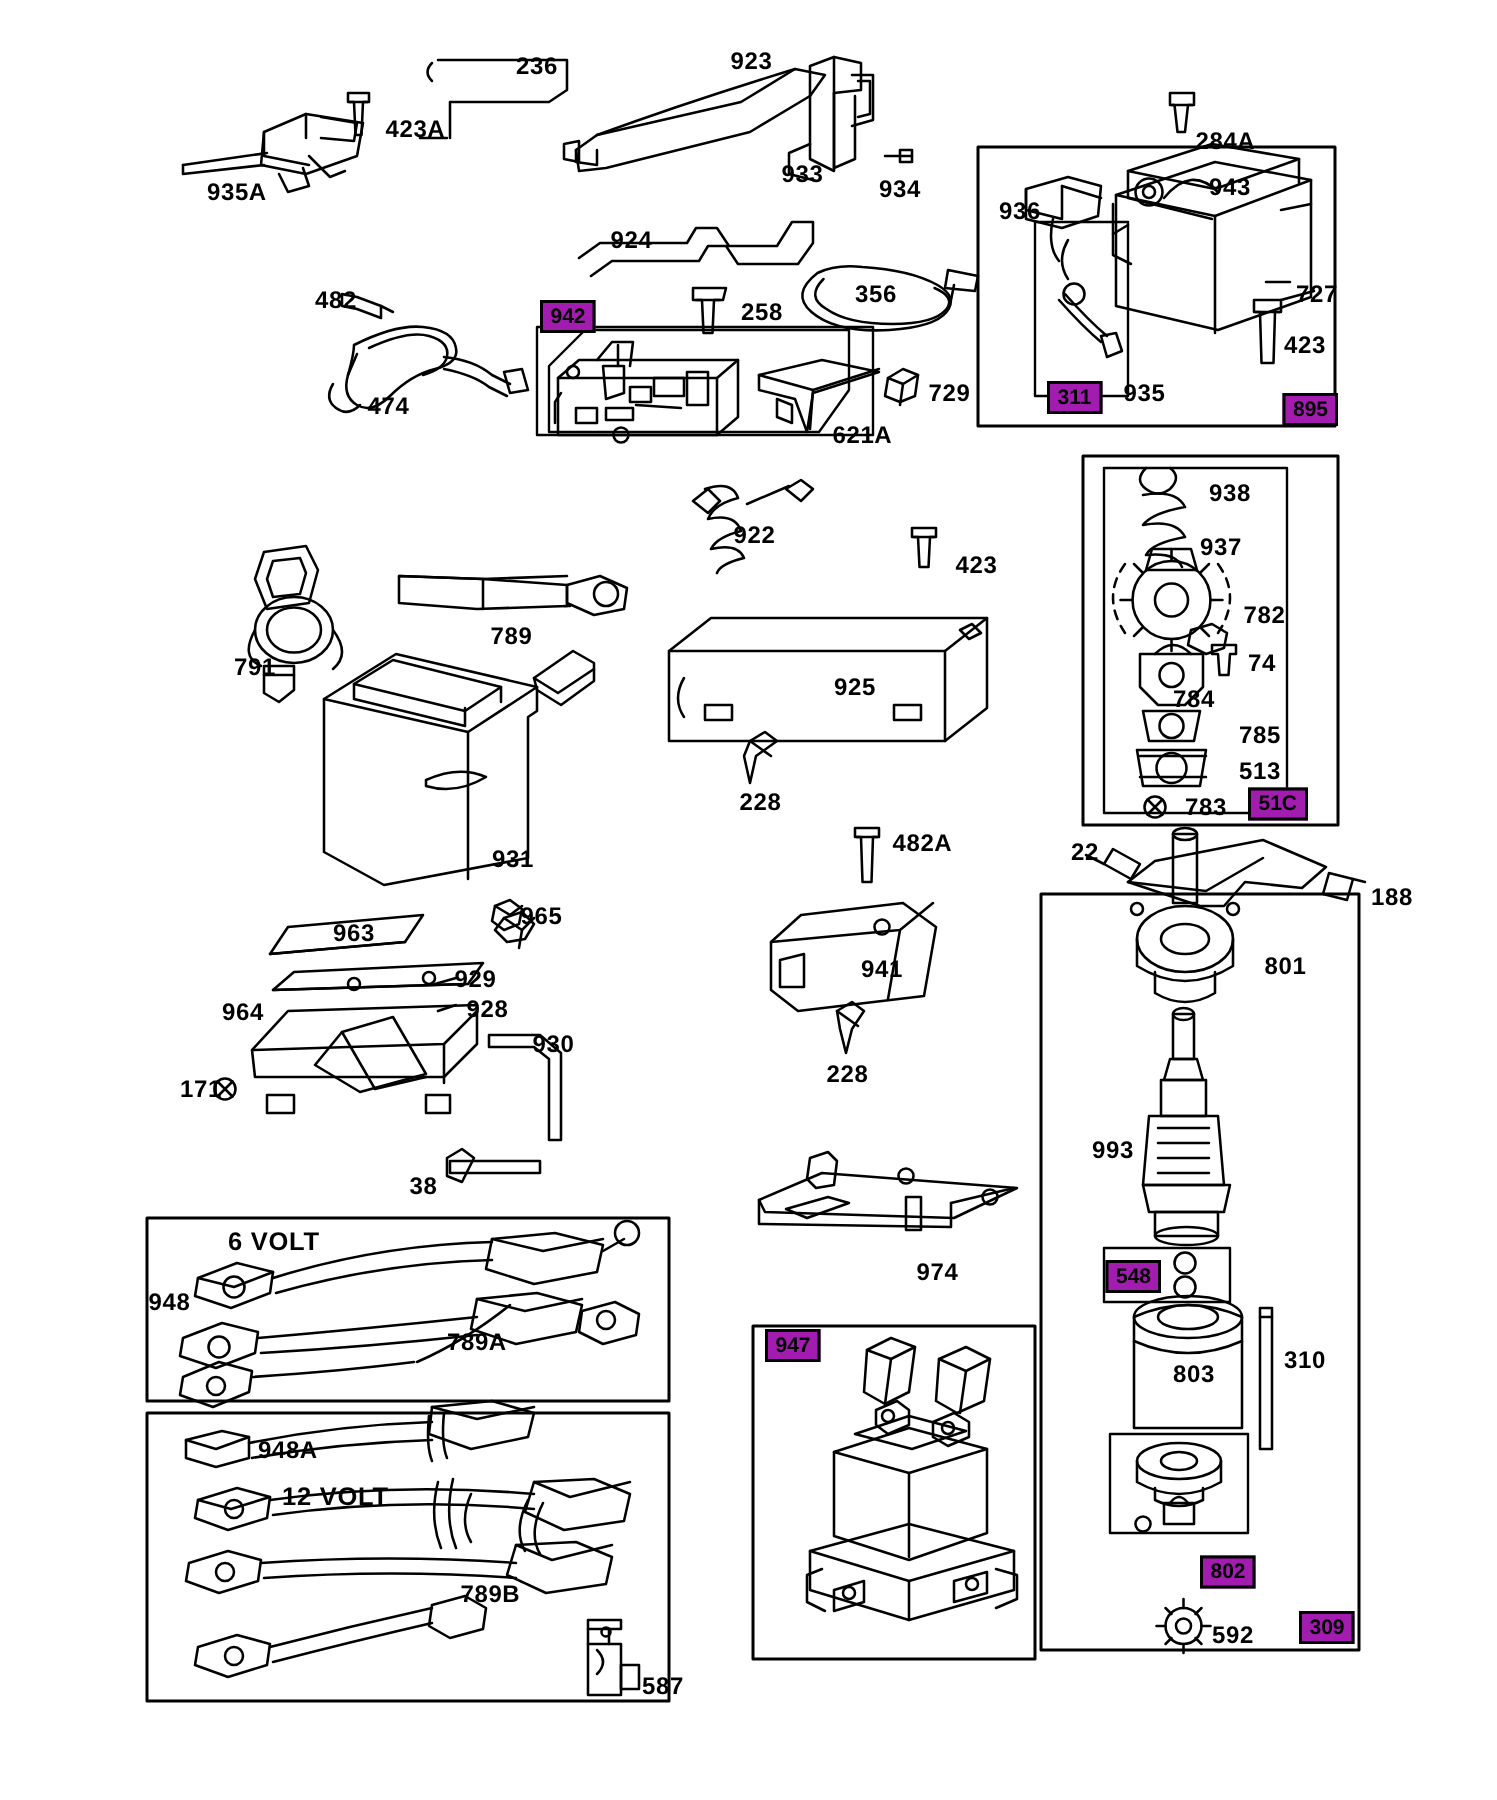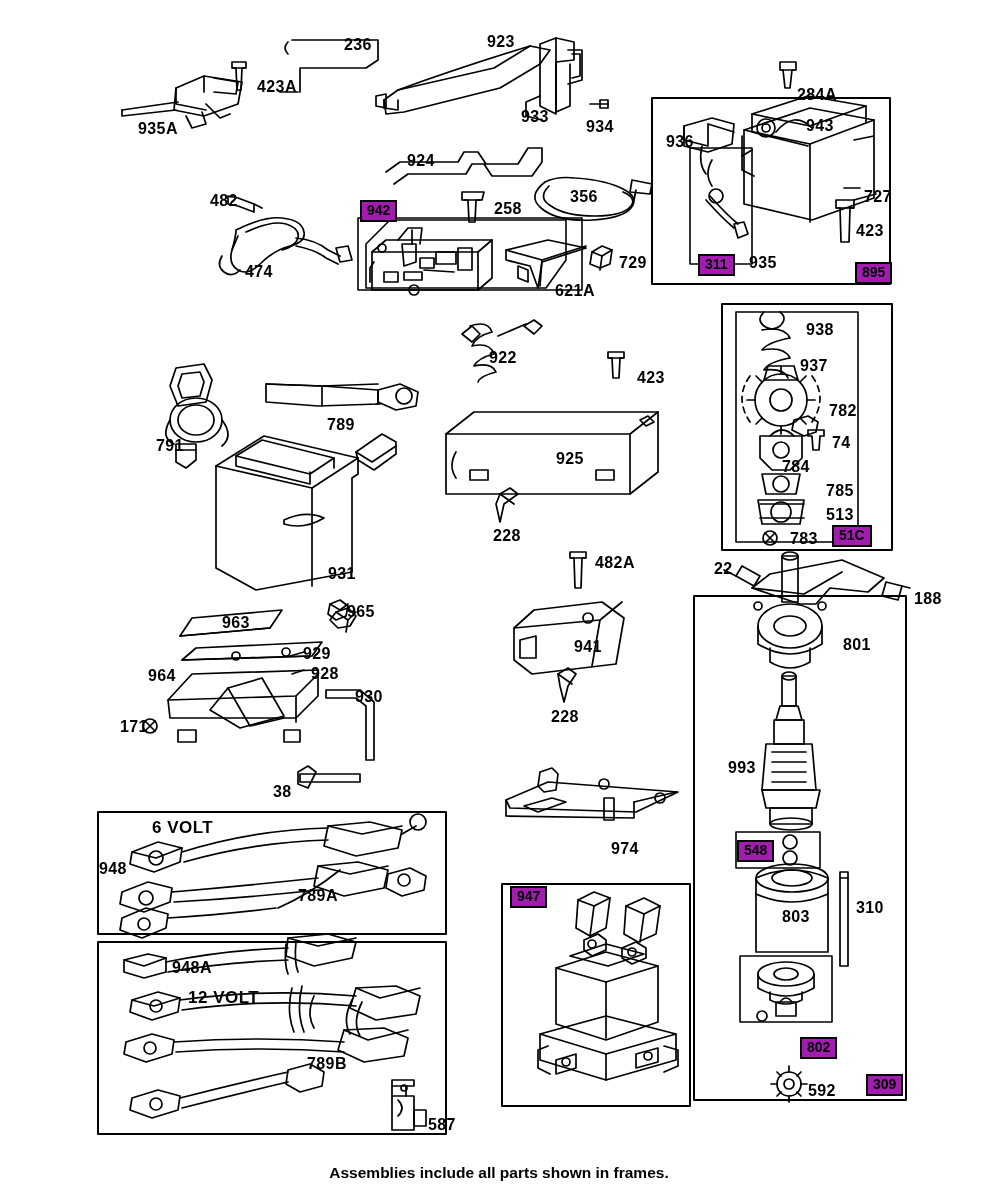--- a/index.html
+++ b/index.html
@@ -530,15 +530,14 @@
   <div class="lbl" style="left:611px; top:840px;">974</div>
   <div class="lbl" style="left:99px; top:860px;">948</div>
   <div class="lbl" style="left:298px; top:887px;">789A</div>
   <div class="lbl" style="left:782px; top:908px;">803</div>
   <div class="lbl" style="left:856px; top:899px;">310</div>
   <div class="lbl" style="left:172px; top:959px;">948A</div>
   <div class="lbl" style="left:307px; top:1055px;">789B</div>
   <div class="lbl" style="left:808px; top:1082px;">592</div>
   <div class="lbl" style="left:428px; top:1116px;">587</div>
 
-  <div id="caption">Assemblies include all parts shown in frames.</div>
 
 </div>
 
 </body></html>

